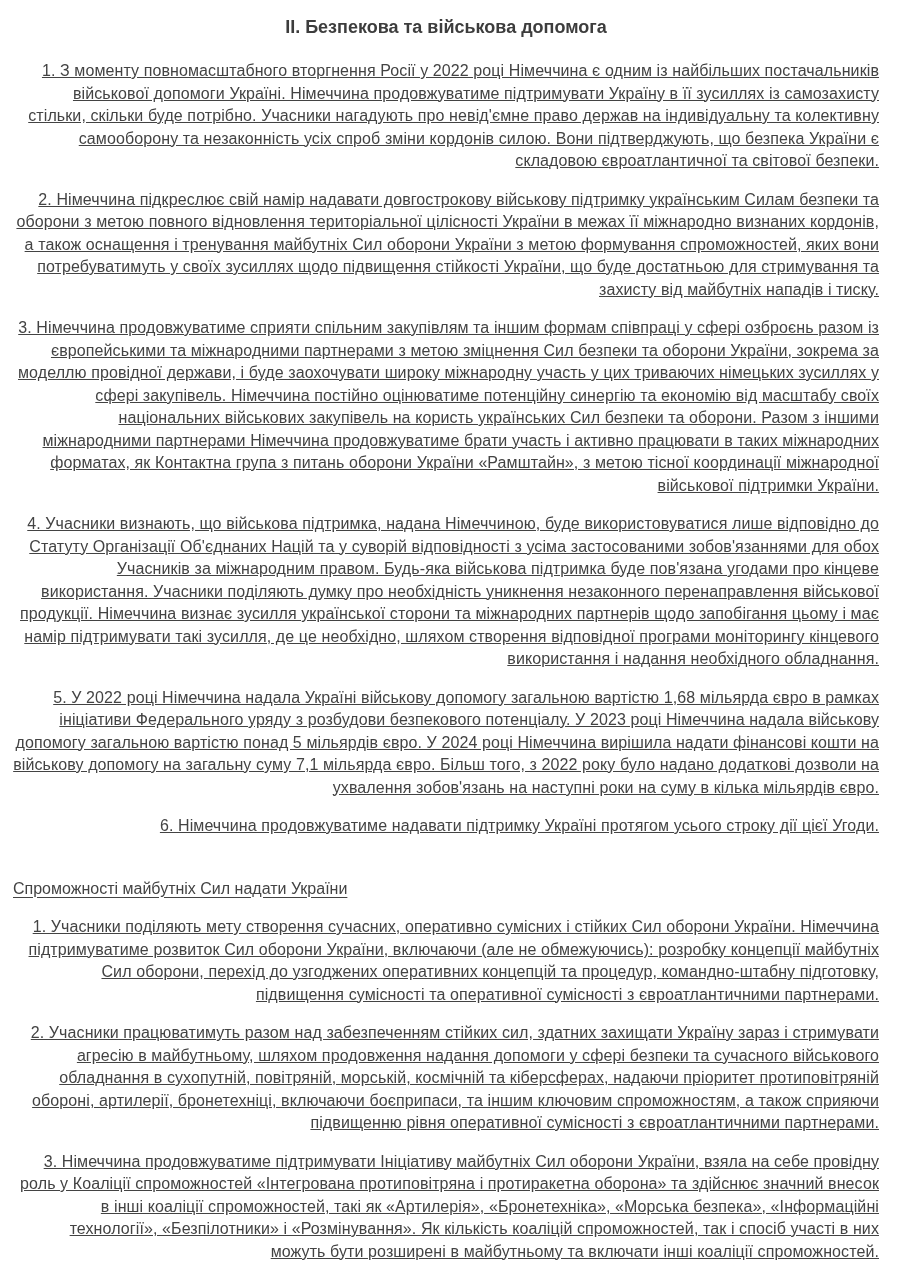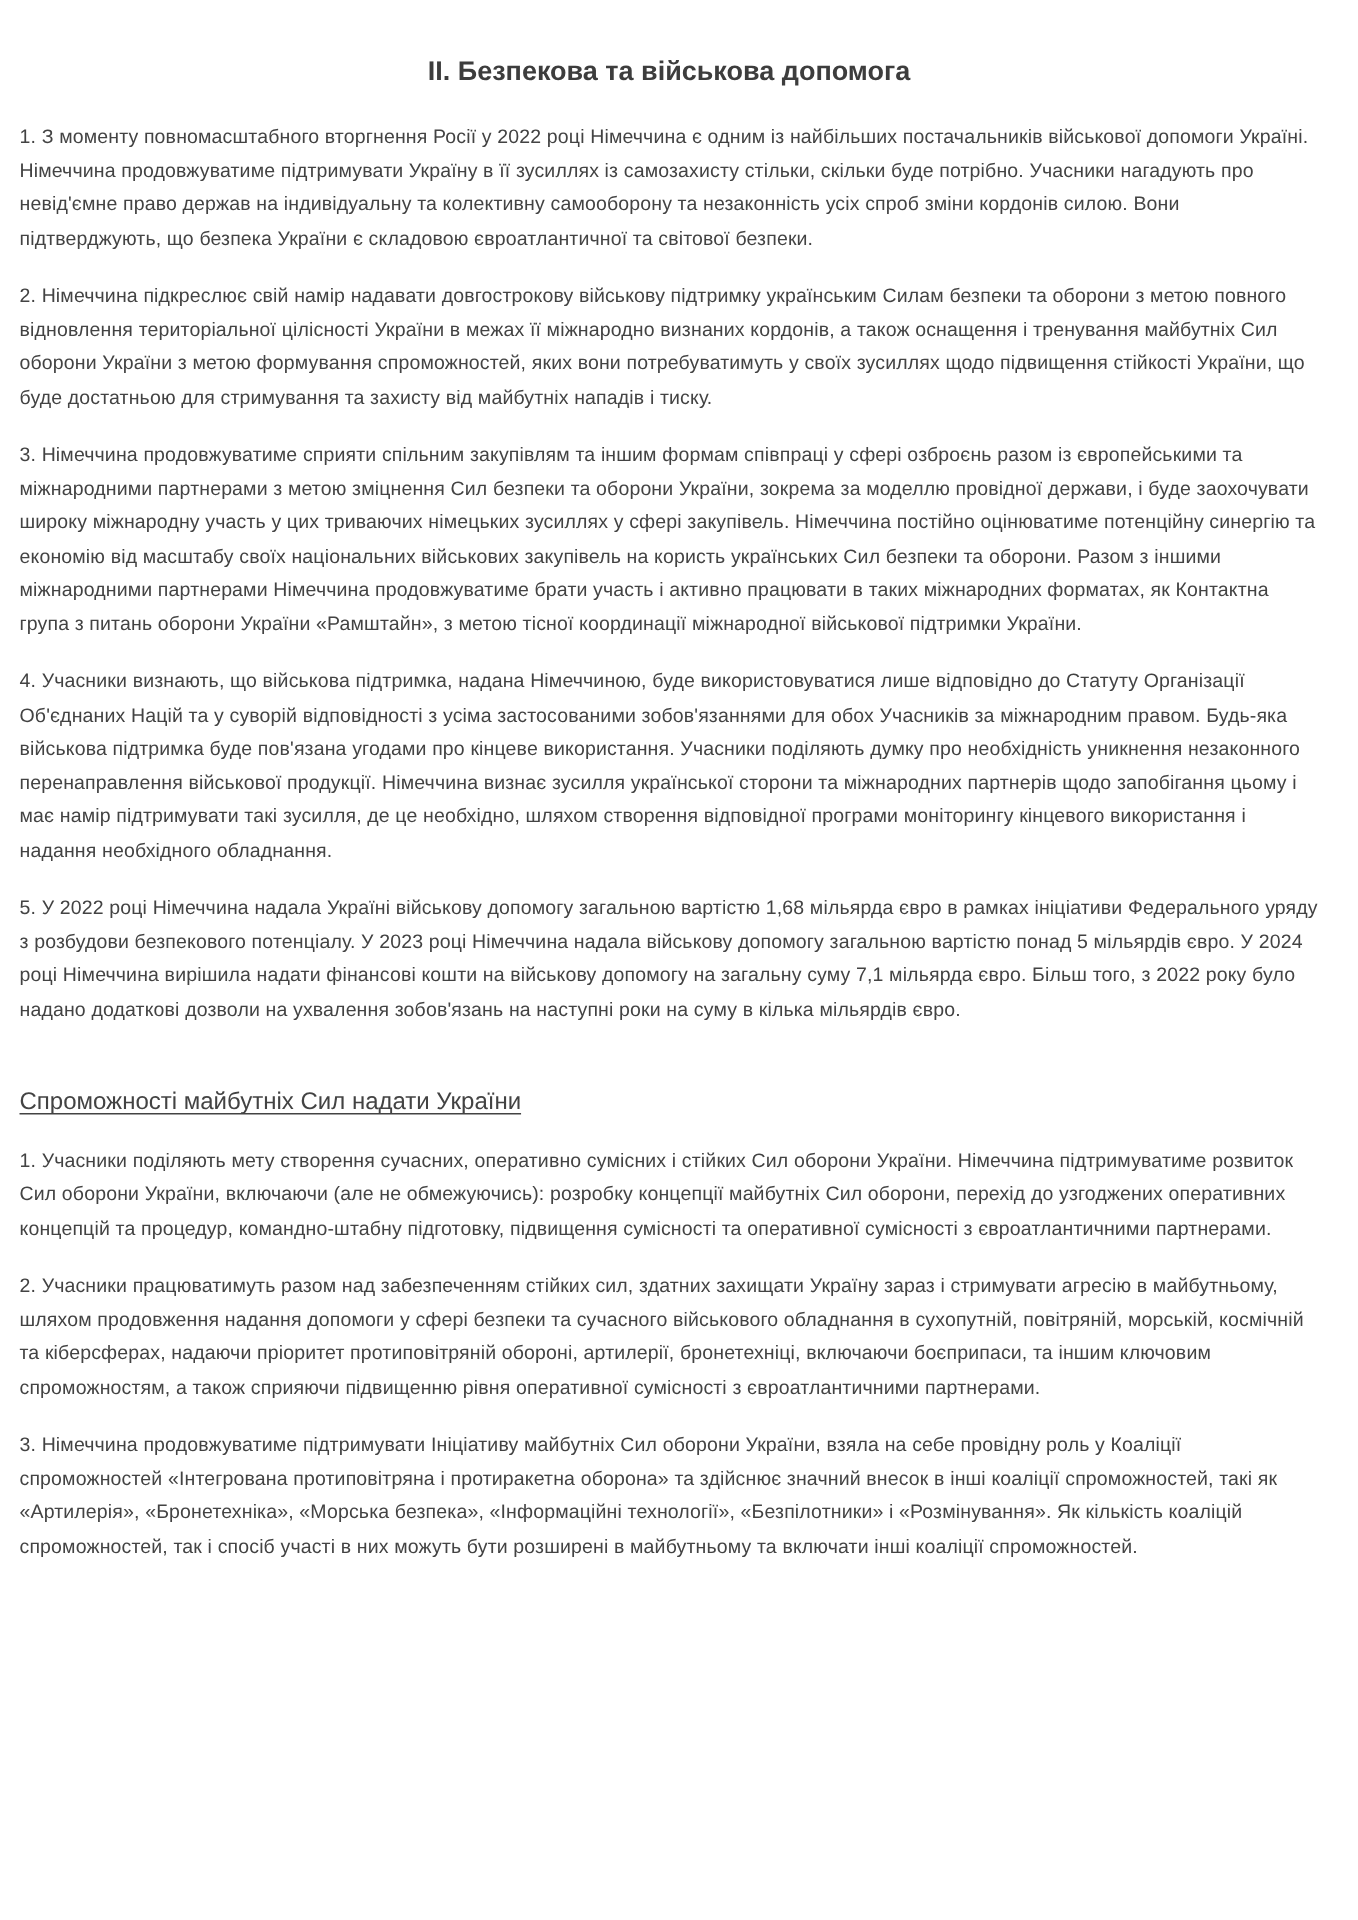--- a/index.html
+++ b/index.html
@@ -11,38 +11,39 @@
     width: 905px;
     height: 1280px;
     overflow: hidden;
     font-family: "Liberation Sans", sans-serif;
     color: #434343;
   }
   .page {
     box-sizing: border-box;
     width: 905px;
     min-height: 1280px;
-    padding: 36px 26px 0 13px;
+    padding: 16px 26px 0 13px;
     background: #ffffff;
   }
   .doc-title {
     font-size: 18px;
     line-height: 23px;
     font-weight: bold;
     text-align: center;
     margin: 0 0 21px 0;
     color: #3d3d3d;
   }
   .par {
-    font-size: 13px;
+    font-size: 16px;
     line-height: 22.5px;
     font-weight: normal;
-    text-align: left;
+    text-align: right;
     margin: 0 0 16px 0;
     letter-spacing: 0.1px;
+    text-decoration: underline;
   }
   .section-heading {
     font-size: 16px;
     line-height: 22.5px;
     font-weight: normal;
     text-decoration: underline;
     text-underline-offset: 3px;
     margin: 40px 0 16px 0;
     color: #434343;
   }
@@ -54,19 +55,20 @@
 <body>
 
 <div class="page">
   <h1 class="doc-title">II. Безпекова та військова допомога</h1>
 
   <p class="par">1. З моменту повномасштабного вторгнення Росії у 2022 році Німеччина є одним із найбільших постачальників військової допомоги Україні. Німеччина продовжуватиме підтримувати Україну в її зусиллях із самозахисту стільки, скільки буде потрібно. Учасники нагадують про невід'ємне право держав на індивідуальну та колективну самооборону та незаконність усіх спроб зміни кордонів силою. Вони підтверджують, що безпека України є складовою євроатлантичної та світової безпеки.</p>
   <p class="par">2. Німеччина підкреслює свій намір надавати довгострокову військову підтримку українським Силам безпеки та оборони з метою повного відновлення територіальної цілісності України в межах її міжнародно визнаних кордонів, а також оснащення і тренування майбутніх Сил оборони України з метою формування спроможностей, яких вони потребуватимуть у своїх зусиллях щодо підвищення стійкості України, що буде достатньою для стримування та захисту від майбутніх нападів і тиску.</p>
   <p class="par">3. Німеччина продовжуватиме сприяти спільним закупівлям та іншим формам співпраці у сфері озброєнь разом із європейськими та міжнародними партнерами з метою зміцнення Сил безпеки та оборони України, зокрема за моделлю провідної держави, і буде заохочувати широку міжнародну участь у цих триваючих німецьких зусиллях у сфері закупівель. Німеччина постійно оцінюватиме потенційну синергію та економію від масштабу своїх національних військових закупівель на користь українських Сил безпеки та оборони. Разом з іншими міжнародними партнерами Німеччина продовжуватиме брати участь і активно працювати в таких міжнародних форматах, як Контактна група з питань оборони України «Рамштайн», з метою тісної координації міжнародної військової підтримки України.</p>
   <p class="par">4. Учасники визнають, що військова підтримка, надана Німеччиною, буде використовуватися лише відповідно до Статуту Організації Об'єднаних Націй та у суворій відповідності з усіма застосованими зобов'язаннями для обох Учасників за міжнародним правом. Будь-яка військова підтримка буде пов'язана угодами про кінцеве використання. Учасники поділяють думку про необхідність уникнення незаконного перенаправлення військової продукції. Німеччина визнає зусилля української сторони та міжнародних партнерів щодо запобігання цьому і має намір підтримувати такі зусилля, де це необхідно, шляхом створення відповідної програми моніторингу кінцевого використання і надання необхідного обладнання.</p>
   <p class="par">5. У 2022 році Німеччина надала Україні військову допомогу загальною вартістю 1,68 мільярда євро в рамках ініціативи Федерального уряду з розбудови безпекового потенціалу. У 2023 році Німеччина надала військову допомогу загальною вартістю понад 5 мільярдів євро. У 2024 році Німеччина вирішила надати фінансові кошти на військову допомогу на загальну суму 7,1 мільярда євро. Більш того, з 2022 року було надано додаткові дозволи на ухвалення зобов'язань на наступні роки на суму в кілька мільярдів євро.</p>
+  <p class="par">6. Німеччина продовжуватиме надавати підтримку Україні протягом усього строку дії цієї Угоди.</p>
 
   <h2 class="section-heading">Спроможності майбутніх Сил надати України</h2>
 
   <p class="par">1. Учасники поділяють мету створення сучасних, оперативно сумісних і стійких Сил оборони України. Німеччина підтримуватиме розвиток Сил оборони України, включаючи (але не обмежуючись): розробку концепції майбутніх Сил оборони, перехід до узгоджених оперативних концепцій та процедур, командно-штабну підготовку, підвищення сумісності та оперативної сумісності з євроатлантичними партнерами.</p>
   <p class="par">2. Учасники працюватимуть разом над забезпеченням стійких сил, здатних захищати Україну зараз і стримувати агресію в майбутньому, шляхом продовження надання допомоги у сфері безпеки та сучасного військового обладнання в сухопутній, повітряній, морській, космічній та кіберсферах, надаючи пріоритет протиповітряній обороні, артилерії, бронетехніці, включаючи боєприпаси, та іншим ключовим спроможностям, а також сприяючи підвищенню рівня оперативної сумісності з євроатлантичними партнерами.</p>
   <p class="par">3. Німеччина продовжуватиме підтримувати Ініціативу майбутніх Сил оборони України, взяла на себе провідну роль у Коаліції спроможностей «Інтегрована протиповітряна і протиракетна оборона» та здійснює значний внесок в інші коаліції спроможностей, такі як «Артилерія», «Бронетехніка», «Морська безпека», «Інформаційні технології», «Безпілотники» і «Розмінування». Як кількість коаліцій спроможностей, так і спосіб участі в них можуть бути розширені в майбутньому та включати інші коаліції спроможностей.</p>
 </div>
 
 </body></html>

